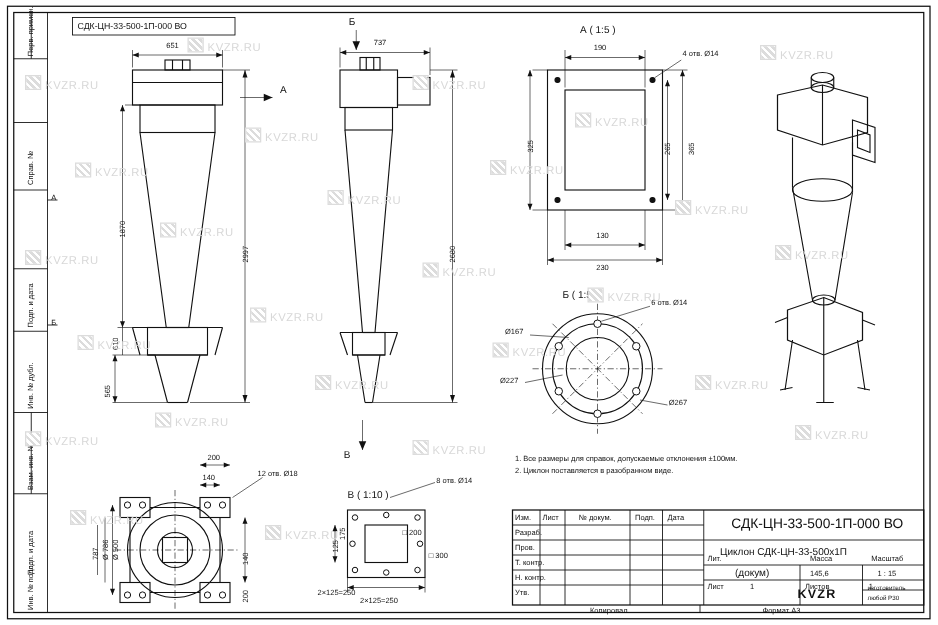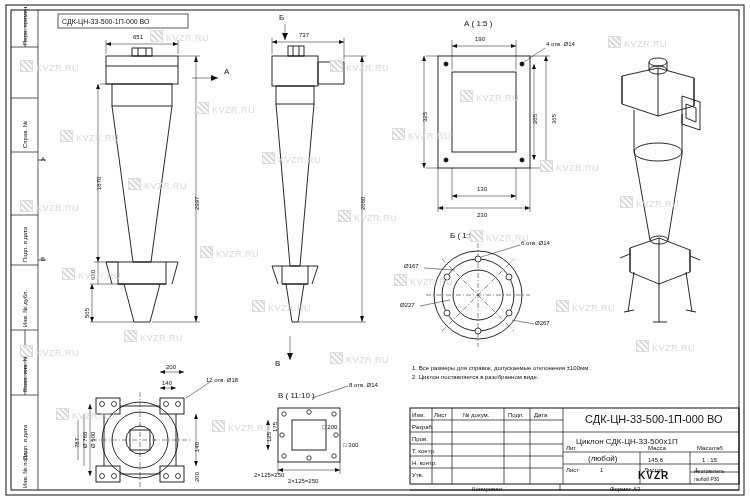--- a/index.html
+++ b/index.html
@@ -385,21 +385,21 @@
   <div class="lbl rot90" style="left:532px;top:124px;">265</div>
   <div class="lbl" style="left:477px;top:186px;">130</div>
   <div class="lbl" style="left:477px;top:212px;">230</div>
 
   <div class="lbl big" style="left:450px;top:232px;">Б ( 1:5 )</div>
   <div class="lbl" style="left:521px;top:240px;">6 отв. Ø14</div>
   <div class="lbl" style="left:404px;top:263px;">Ø167</div>
   <div class="lbl" style="left:400px;top:302px;">Ø227</div>
   <div class="lbl" style="left:535px;top:320px;">Ø267</div>
 
-  <div class="lbl big" style="left:278px;top:392px;">В ( 11:10 )</div>
+  <div class="lbl big" style="left:278px;top:392px;">В ( 1:10 )</div>
   <div class="lbl" style="left:349px;top:382px;">8 отв. Ø14</div>
   <div class="lbl" style="left:322px;top:424px;">□ 200</div>
   <div class="lbl" style="left:343px;top:442px;">□ 300</div>
   <div class="lbl rot90" style="left:266px;top:442px;">125</div>
   <div class="lbl" style="left:288px;top:478px;">2×125=250</div>
 
   <div class="lbl" style="left:166px;top:364px;">200</div>
   <div class="lbl" style="left:162px;top:380px;">140</div>
   <div class="lbl" style="left:206px;top:377px;">12 отв. Ø18</div>
   <div class="lbl rot90" style="left:194px;top:452px;">140</div>
@@ -408,21 +408,21 @@
   <div class="lbl rot90" style="left:90px;top:448px;">Ø 500</div>
   <div class="lbl rot90" style="left:74px;top:448px;">787</div>
   <div class="lbl" style="left:254px;top:472px;">2×125=250</div>
   <div class="lbl rot90" style="left:272px;top:432px;">175</div>
 
   <div class="note" style="left:412px;top:364px;width:320px;">1. Все размеры для справок, допускаемые отклонения ±100мм.
 2. Циклон поставляется в разобранном виде.</div>
 
   <div class="lbl big" style="left:585px;top:414px;font-size:11px;">СДК-ЦН-33-500-1П-000 ВО</div>
   <div class="lbl" style="left:576px;top:438px;font-size:8px;">Циклон СДК-ЦН-33-500х1П</div>
-  <div class="lbl" style="left:588px;top:455px;font-size:8px;">(любой)</div>
+  <div class="lbl" style="left:588px;top:455px;font-size:8px;">(докум)</div>
 
   <div class="lbl" style="left:566px;top:445px;">Лит.</div>
   <div class="lbl" style="left:648px;top:445px;">Масса</div>
   <div class="lbl" style="left:697px;top:445px;">Масштаб</div>
   <div class="lbl" style="left:648px;top:457px;">145,6</div>
   <div class="lbl" style="left:702px;top:457px;">1 : 15</div>
   <div class="lbl" style="left:566px;top:467px;">Лист</div>
   <div class="lbl" style="left:600px;top:467px;">1</div>
   <div class="lbl" style="left:644px;top:467px;">Листов</div>
   <div class="lbl" style="left:695px;top:467px;">1</div>

